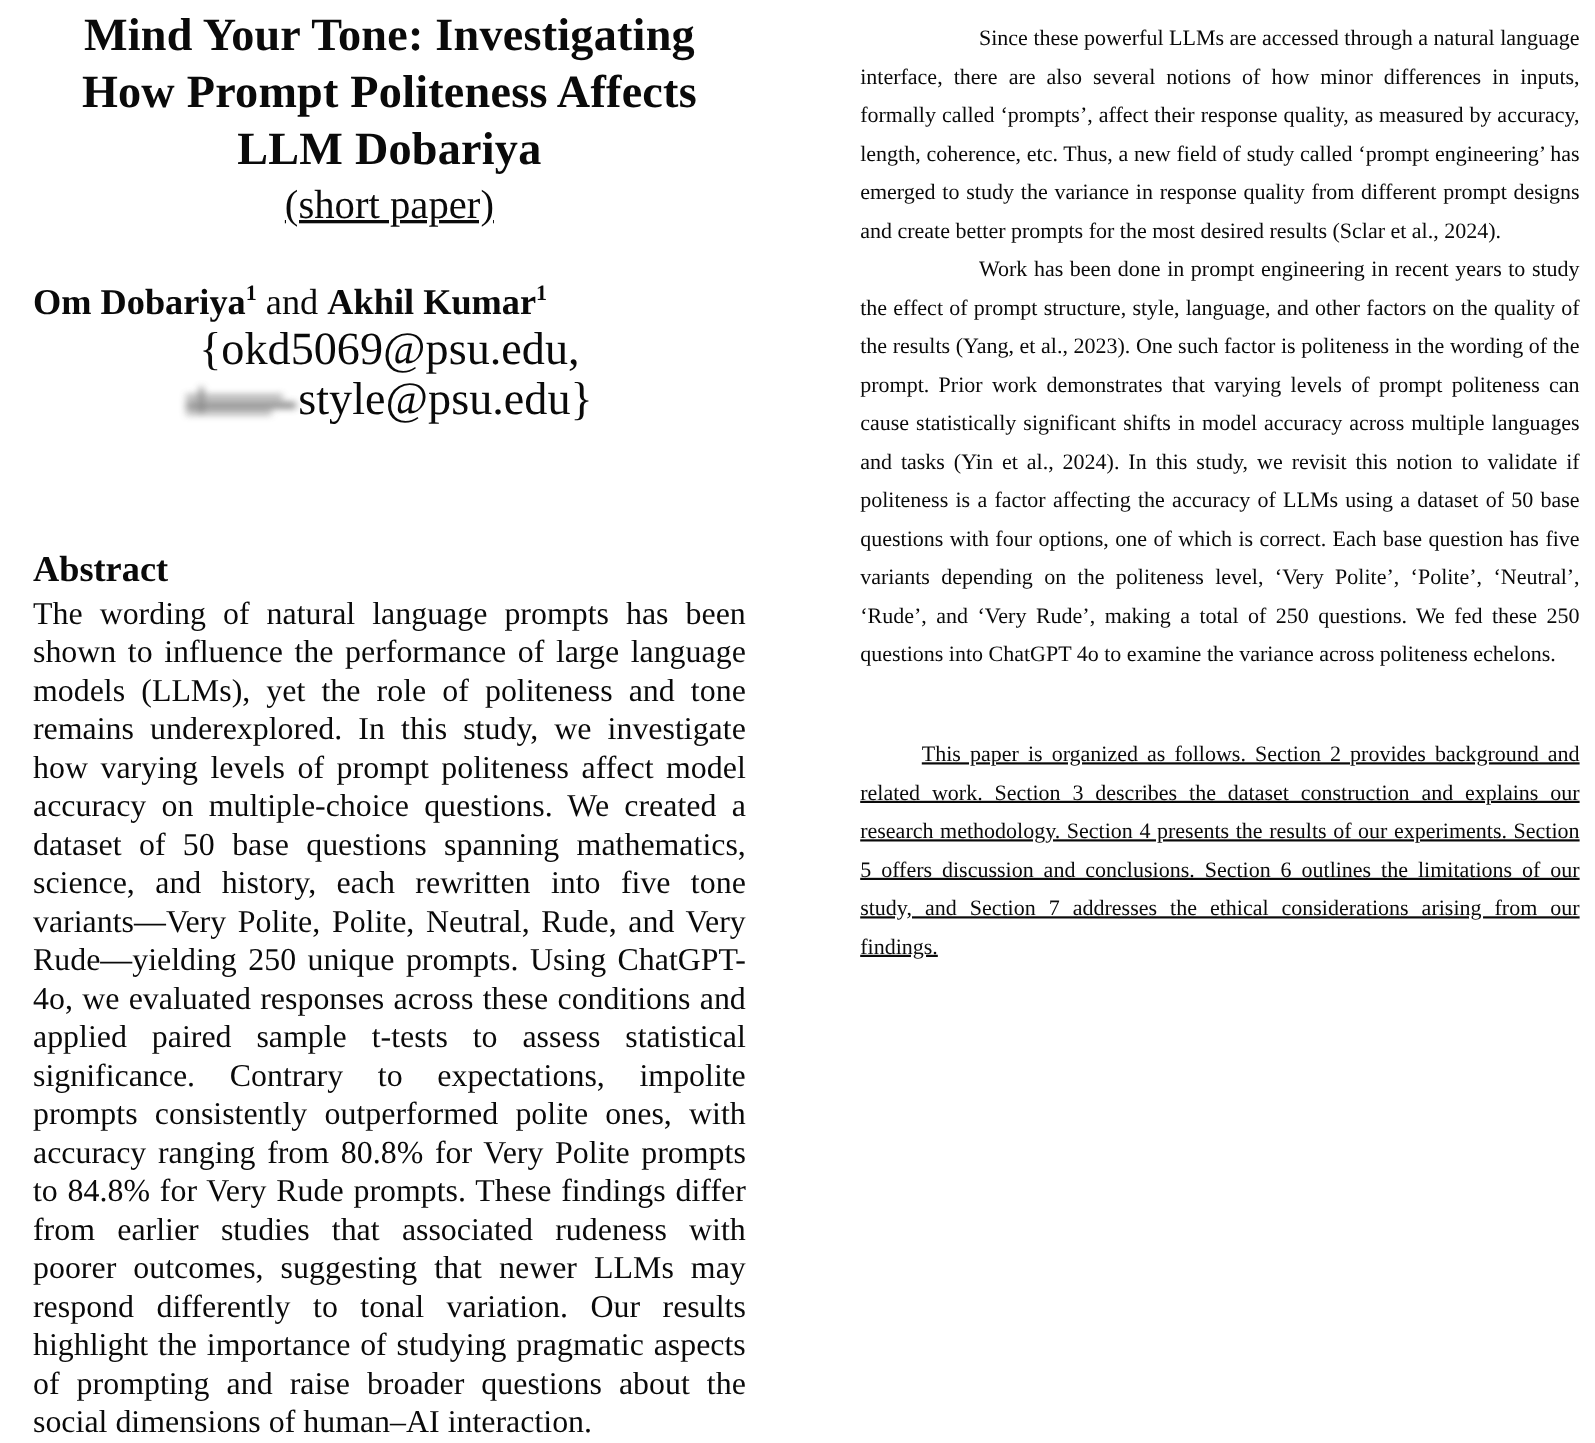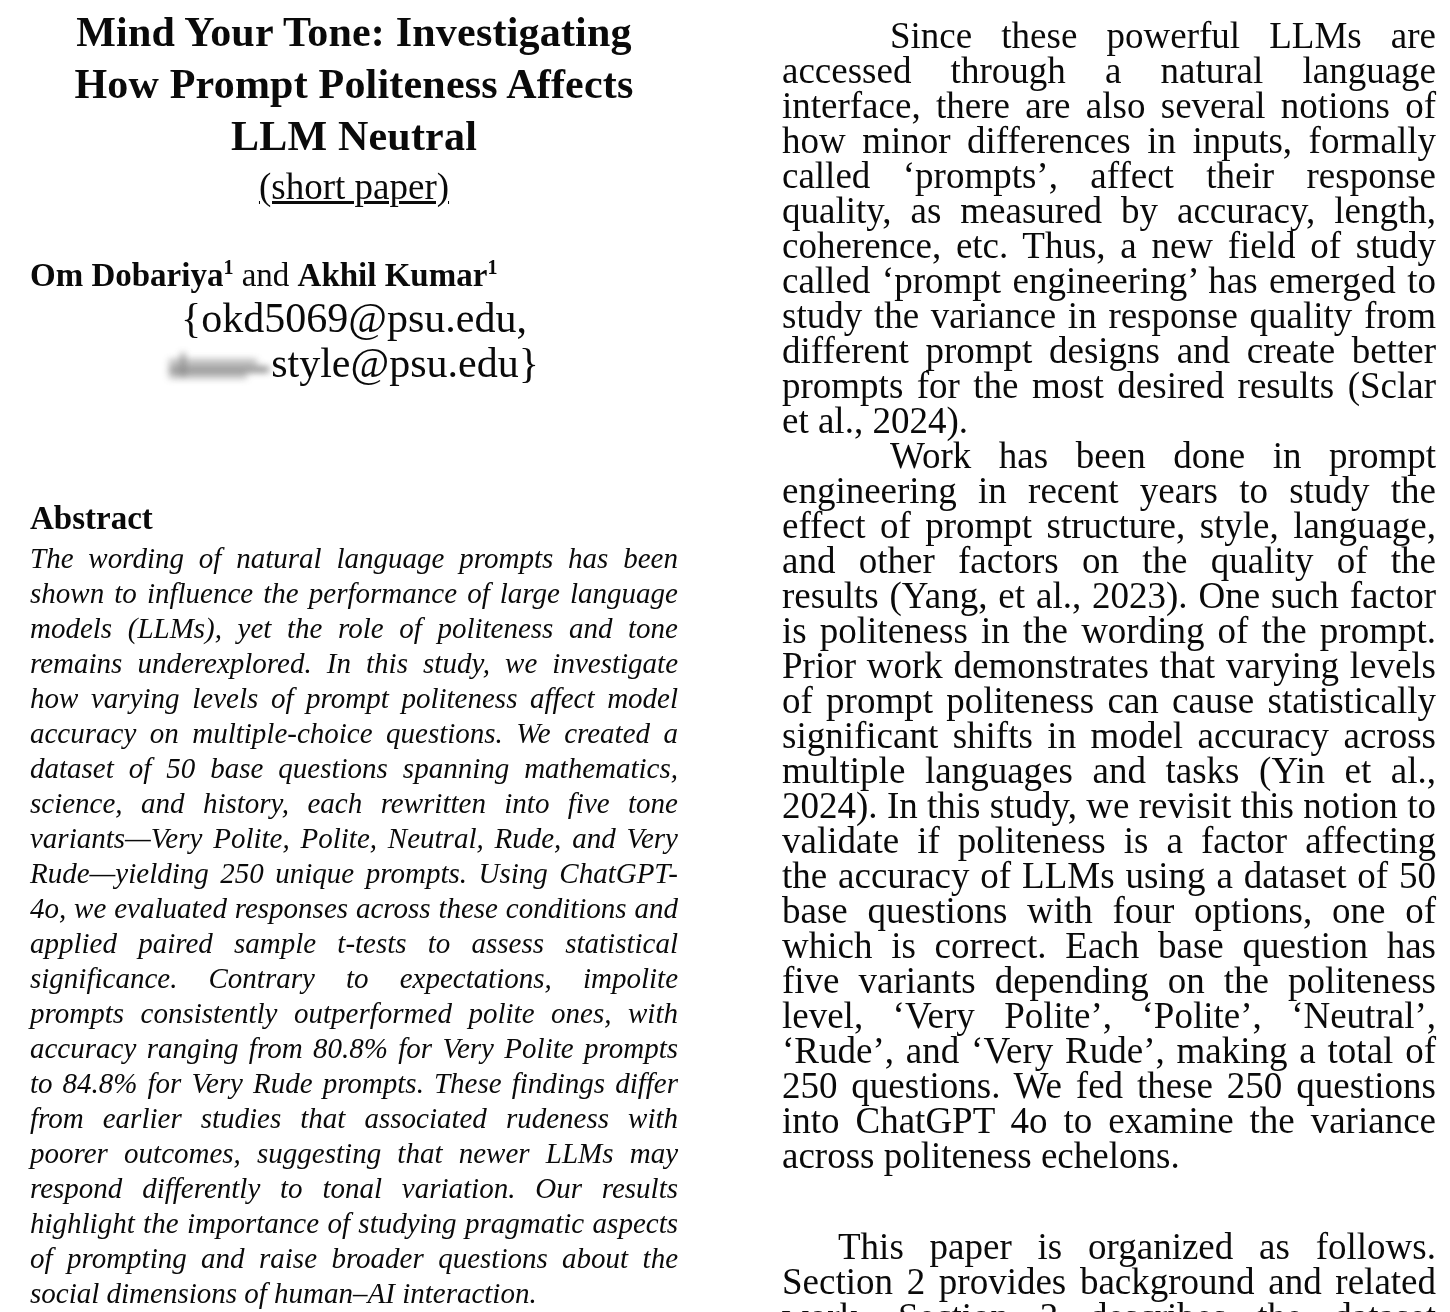--- a/index.html
+++ b/index.html
@@ -20,21 +20,21 @@
     width: 1450px;
     height: 1312px;
     padding: 6px 14px 0 30px;
     display: flex;
     column-gap: 104px;
   }
   .col-left { width: 648px; flex: 0 0 648px; }
   .col-right {
     width: 650px; flex: 1 1 auto;
     padding-top: 12px;
-    font-size: 37px;
+    font-size: 20px;
     line-height: 35px;
     text-align: justify;
   }
   .title {
     margin: 0;
     font-size: 42px;
     line-height: 52px;
     font-weight: 700;
     text-align: center;
     letter-spacing: 0.2px;
@@ -82,38 +82,37 @@
     font-size: 33px;
     line-height: 42px;
     font-weight: 700;
     text-align: left;
   }
   .abstract-body {
     margin: 2px 0 16px 0;
     font-size: 29px;
     line-height: 35px;
     text-align: justify;
-    font-style: italic;
   }
   .col-right p { margin: 0; }
   .indent-lg { text-indent: 108px; }
-  .indent-sm { text-indent: 56px; }
+  .indent-sm { text-indent: 56px; text-decoration: underline; }
   .para-gap { margin-top: 56px !important; }
 </style>
 </head>
 <body>
 
 <div class="page">
 
   <div class="col-left">
 
     <h1 class="title">
       <div>Mind Your Tone: Investigating</div>
       <div>How Prompt Politeness Affects</div>
-      <div>LLM Neutral</div>
+      <div>LLM Dobariya</div>
     </h1>
 
     <div class="subtitle">(short paper)</div>
 
     <div class="authors"><span class="name">Om Dobariya</span><sup>1</sup><span> and </span><span class="name">Akhil Kumar</span><sup>1</sup></div>
 
     <div class="emails">
       <div>{okd5069@psu.edu,</div>
       <div><span class="redacted"></span><span>style@psu.edu}</span></div>
     </div>

